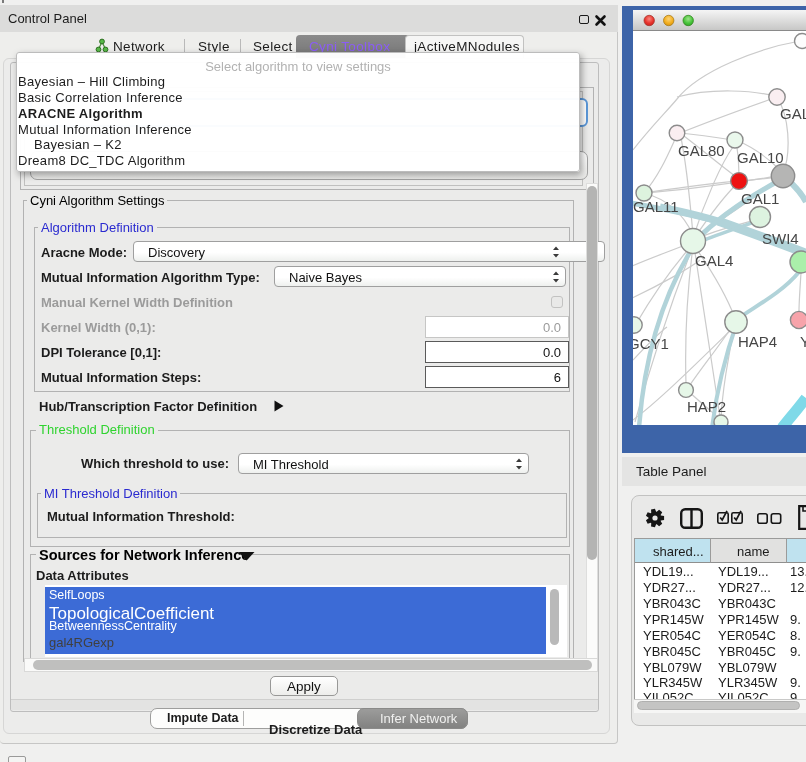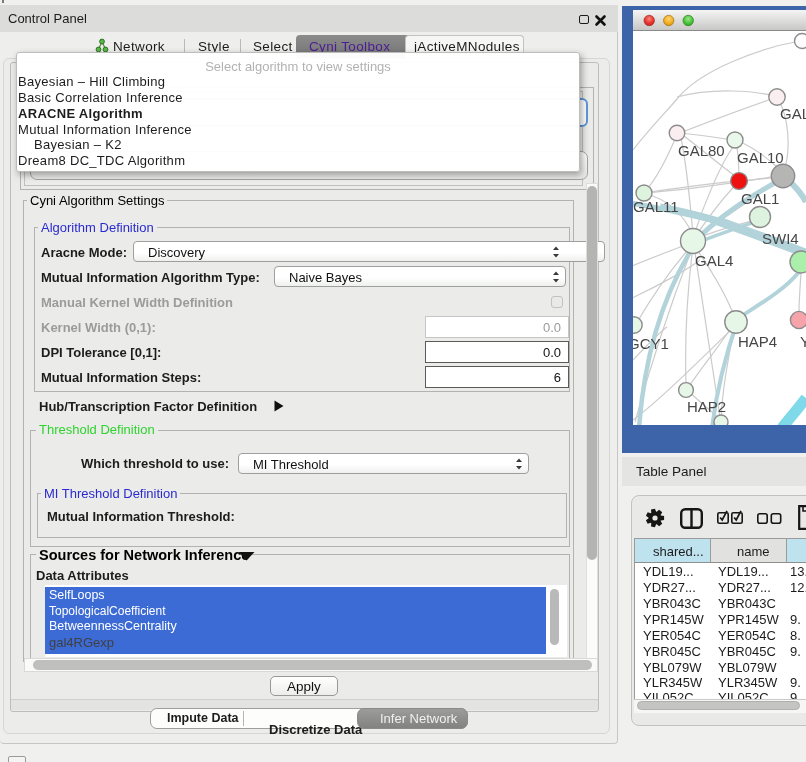--- a/index.html
+++ b/index.html
@@ -41,21 +41,21 @@
     <path d="M7 4 L3.5 11 M7 4 L10.5 11" stroke="#4a8a3a" stroke-width="1.2" fill="none"></path>
     <circle cx="7" cy="3.5" r="2.4" fill="#57b847" stroke="#2f7022" stroke-width="1"></circle>
     <circle cx="3.5" cy="11.5" r="2.4" fill="#57b847" stroke="#2f7022" stroke-width="1"></circle>
     <circle cx="10.5" cy="11.5" r="2.4" fill="#57b847" stroke="#2f7022" stroke-width="1"></circle>
   </svg>
   <div class="t ls" style="left:113px;">Network</div>
   <div class="a" style="left:184px;top:39px;width:1px;height:15px;background:#b9b9b9;"></div>
   <div class="t ls" style="left:198px;">Style</div>
   <div class="a" style="left:240px;top:39px;width:1px;height:15px;background:#b9b9b9;"></div>
   <div class="t ls" style="left:253px;">Select</div>
-  <div class="t ls" style="left:309px;color:#4c1d95;">Cyni Toolbox</div>
+  <div class="t ls" style="left:309px;color:#8b5cf6;">Cyni Toolbox</div>
   <div class="t ls" style="left:414px;">jActiveMNodules</div>
 
   <div class="a" style="left:3px;top:58px;width:607px;height:676px;background:#ececeb;border:1px solid #d6d6d5;border-radius:6px;"></div>
   <div class="a" style="left:10px;top:62px;width:589px;height:650px;background:#ebebea;border:1px solid #bdbdbd;border-radius:3px;"></div>
   <div class="a" style="left:11px;top:699px;width:587px;height:11px;background:#e3e3e2;border-top:1px solid #cfcfce;"></div>
 
   <div class="gb" style="left:20px;top:87px;width:574px;height:103px;"></div>
   <div class="a" style="left:24px;top:91px;width:559px;height:95px;border:1px solid #c0c0bf;background:#ececeb;"></div>
   <div class="a" style="left:30px;top:98px;width:558px;height:29px;border:2px solid #5b97d8;border-radius:6px;background:#fff;"></div>
   <div class="a" style="left:30px;top:151px;width:558px;height:29px;border:1px solid #a3a3a3;border-radius:7px;background:linear-gradient(#ffffff,#e8e8e6);"></div>
@@ -113,21 +113,21 @@
   <div class="gb" style="left:30px;top:554px;width:540px;height:110px;border-bottom:none;"></div>
   <div class="gt" style="left:36px;top:547px;font-size:14.5px;font-weight:bold;">Sources for Network Inference</div>
   <svg class="a" style="left:238px;top:551px;" width="17" height="10" viewBox="0 0 17 10">
     <path d="M0.5 1 L16.5 1 L8.5 9.5 Z" fill="#111"></path>
   </svg>
   <div class="t b" style="left:36px;top:568px;">Data Attributes</div>
 
   <div class="a" style="left:45px;top:585px;width:522px;height:72px;background:#fff;"></div>
   <div class="a" style="left:45px;top:587px;width:501px;height:67px;background:#3c6bd6;"></div>
   <div class="t" style="left:49px;top:588px;color:#fff;font-size:12.5px;">SelfLoops</div>
-  <div class="t" style="left:49px;top:604px;color:#fff;font-size:12px;">TopologicalCoefficient</div>
+  <div class="t" style="left:49px;top:604px;color:#fff;font-size:17px;">TopologicalCoefficient</div>
   <div class="t" style="left:49px;top:619px;color:#fff;font-size:12.5px;">BetweennessCentrality</div>
   <div class="t" style="left:49px;top:635px;color:#404040;font-size:13px;">gal4RGexp</div>
   <div class="a" style="left:550px;top:589px;width:9px;height:56px;background:#b9b9b9;border-radius:5px;"></div>
 
   <div class="a" style="left:586px;top:183px;width:12px;height:479px;background:#fbfbfa;border:1px solid #dededd;"></div>
   <div class="a" style="left:587px;top:186px;width:10px;height:374px;background:#b4b4b3;border-radius:5px;"></div>
   <div class="a" style="left:24px;top:658px;width:574px;height:14px;background:#fafaf9;border:1px solid #d9d9d8;"></div>
   <div class="a" style="left:33px;top:660px;width:559px;height:10px;background:#bfbfbe;border-radius:5px;"></div>
 
   <div class="a" style="left:270px;top:676px;width:68px;height:20px;background:linear-gradient(#ffffff,#ededeb);border:1px solid #989897;border-radius:5px;"></div>

